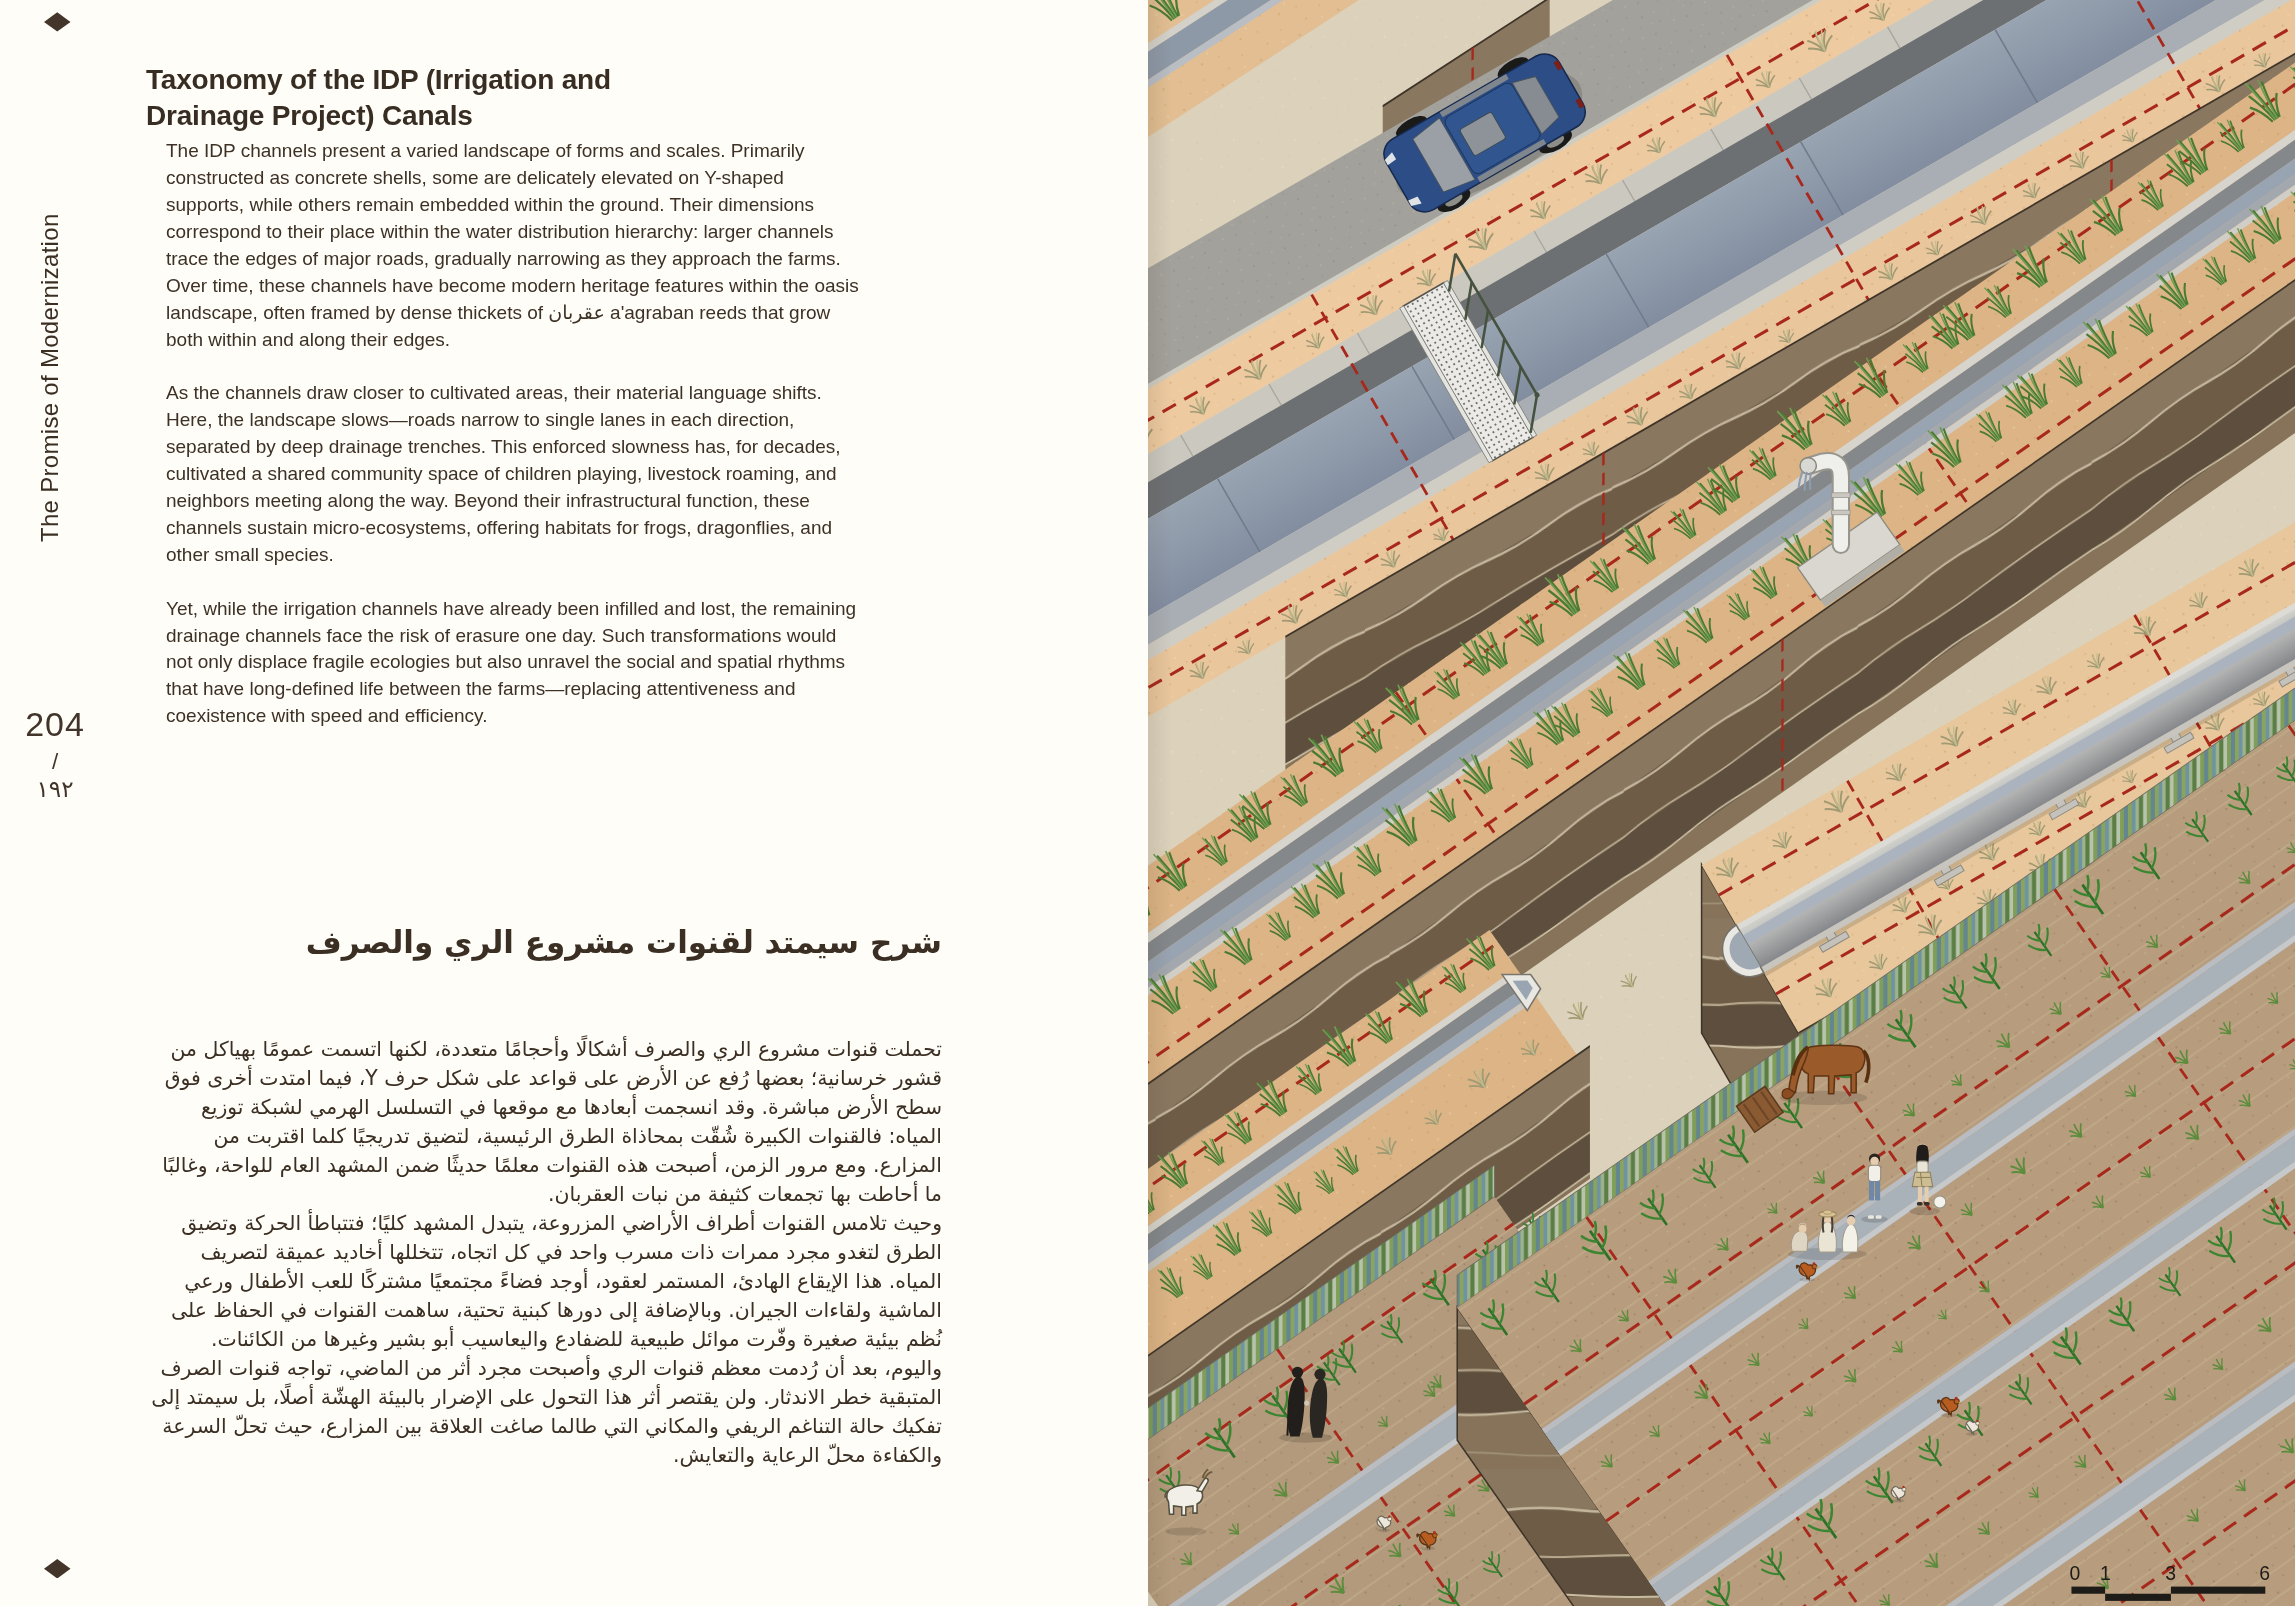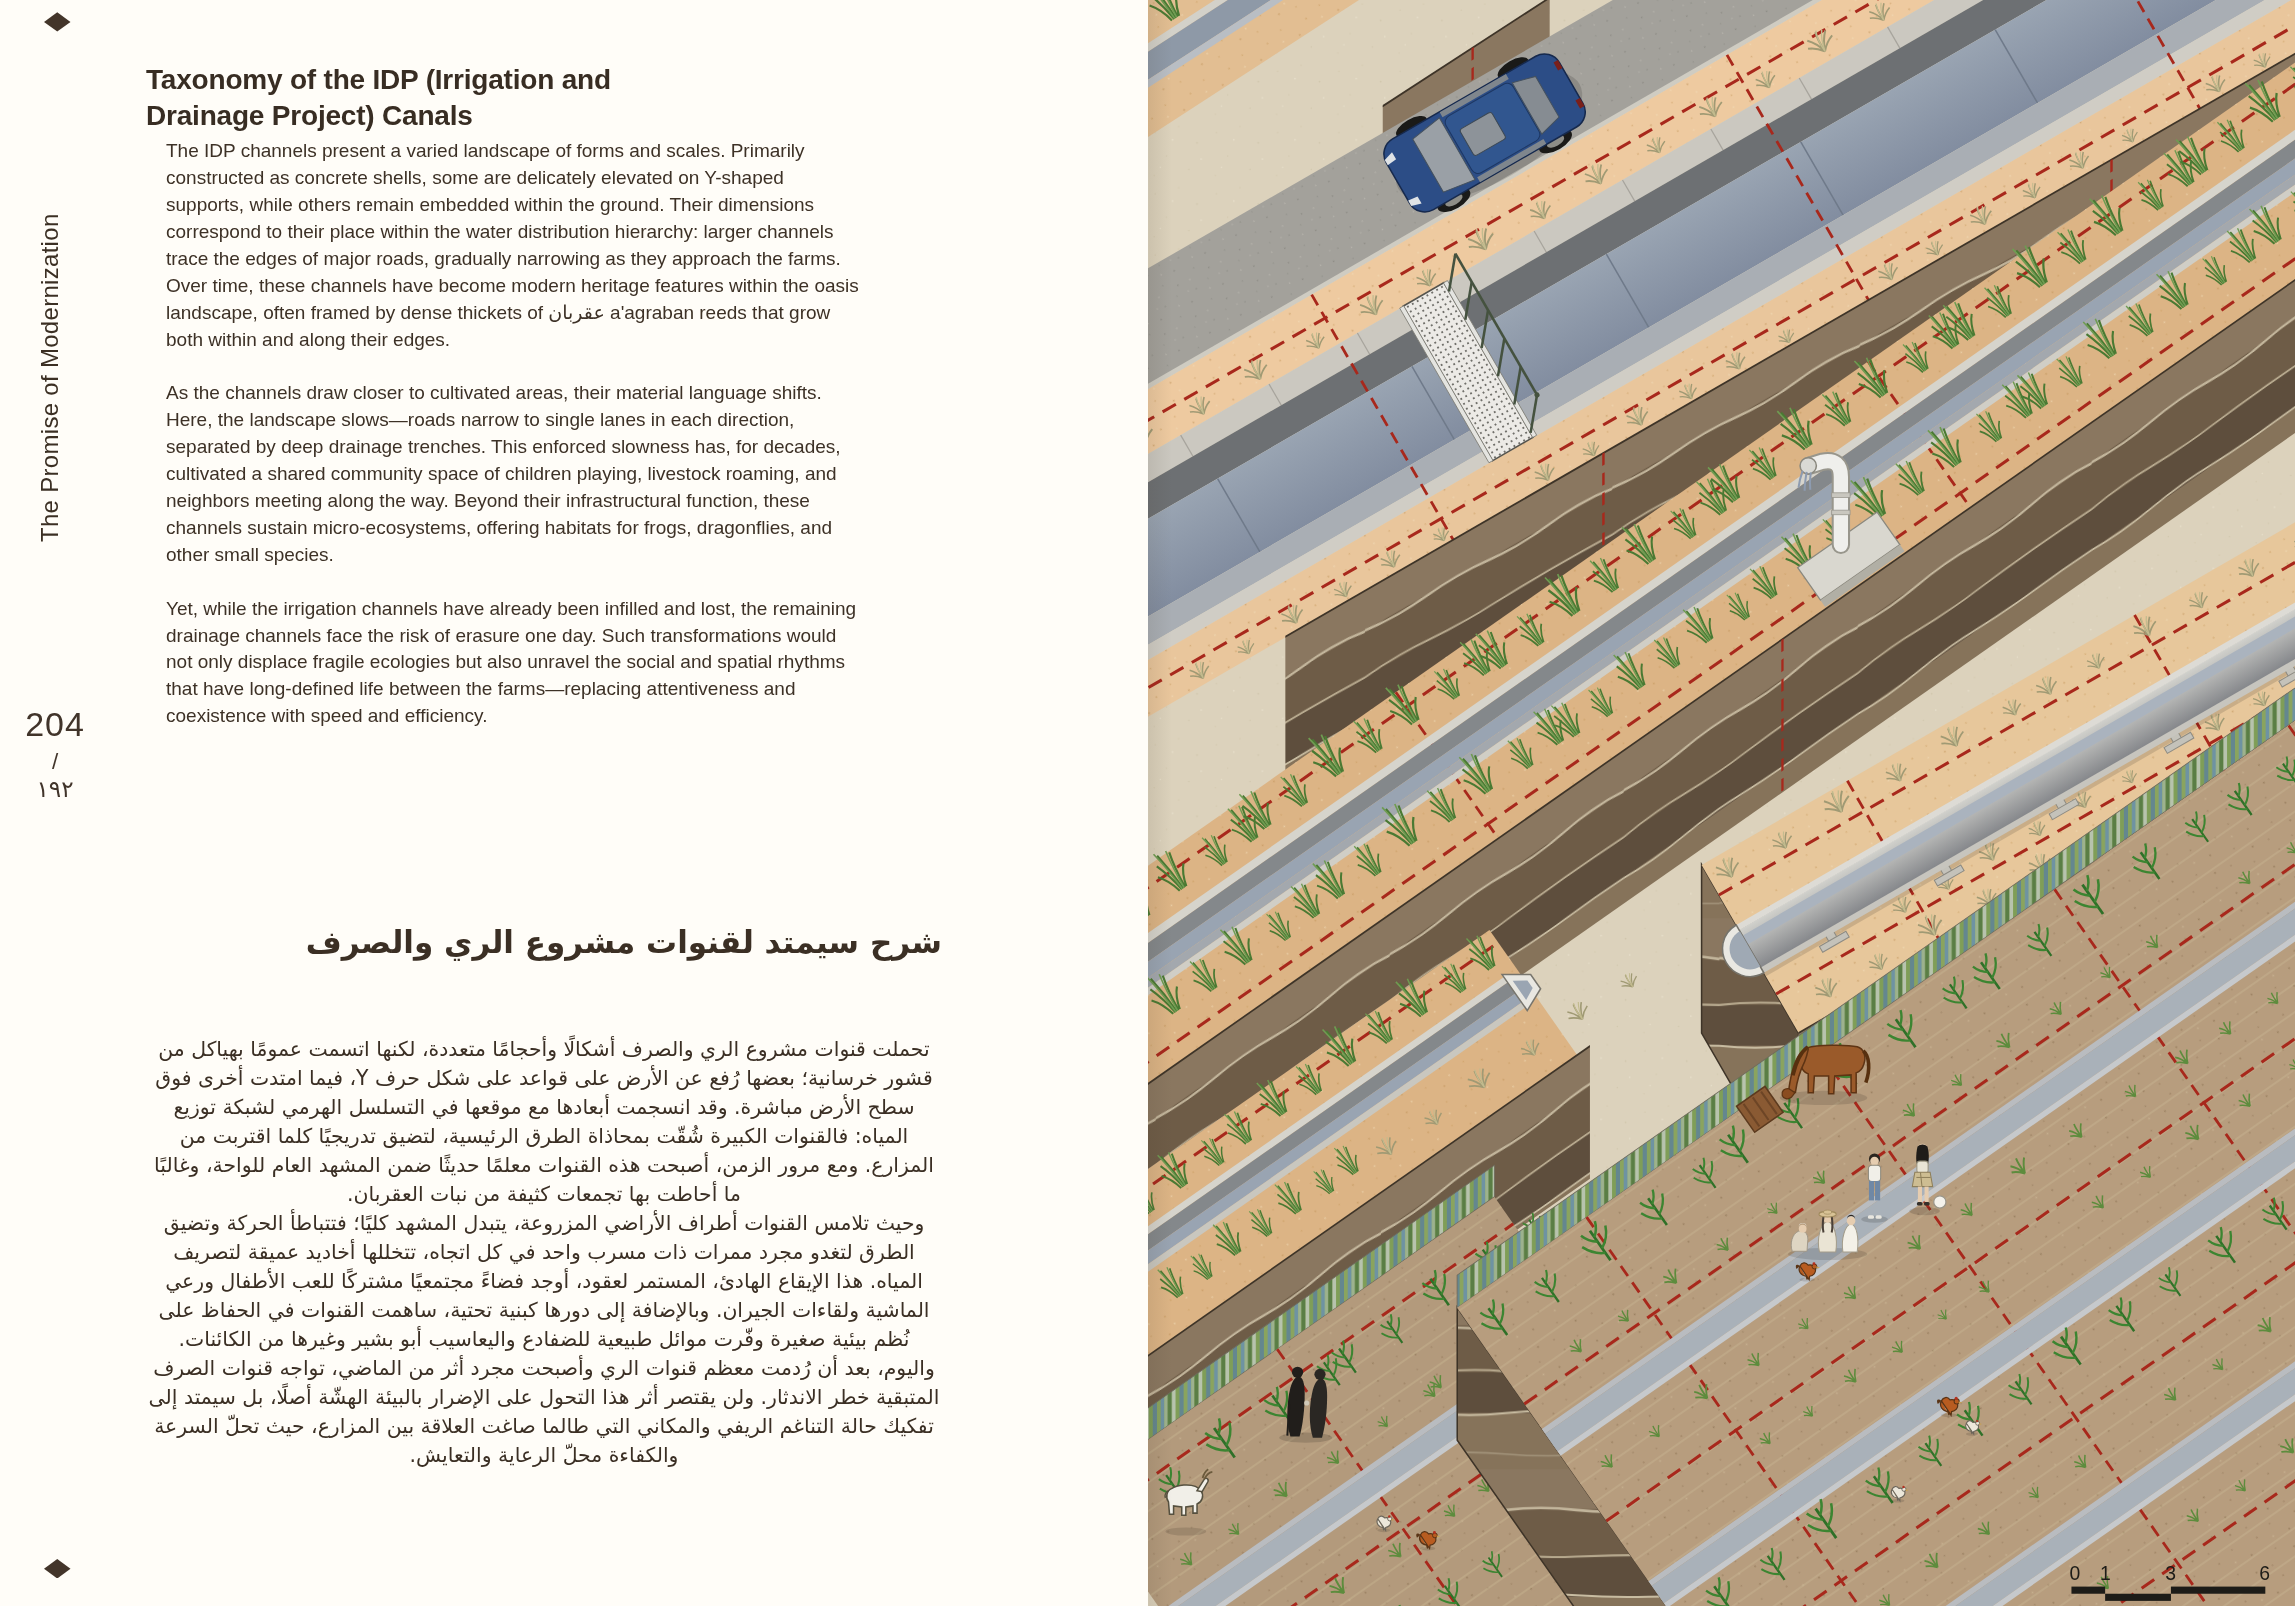--- a/index.html
+++ b/index.html
@@ -16,21 +16,21 @@
   .pagenum .latin{font-size:34px;font-weight:500;letter-spacing:1px;}
   .pagenum .slash{font-size:22.4px;margin:5.1px 0 1px 0;}
   .pagenum .arabicnum{font-size:23px;font-family:"DejaVu Sans","Liberation Sans",sans-serif;}
   .title{position:absolute;left:146px;top:43px;width:536px;font-size:28px;line-height:1.28;
          font-weight:600;letter-spacing:-0.2px;color:#382d23;}
   .body-en{position:absolute;left:146px;top:138px;width:696px;font-size:19px;line-height:1.42;color:#3d3126;margin-left:20px;}
   .body-en p{margin:0 0 26.5px 0;}
   .arabic-block{position:absolute;left:146px;top:924px;width:796px;direction:rtl;text-align:right;
          font-family:"DejaVu Sans","Liberation Sans",sans-serif;color:#3b2f24;}
   .arabic-heading{font-size:31px;font-weight:700;margin:0 0 75px 0;}
-  .arabic-block p{font-size:20.4px;line-height:1.42;margin:0;text-align:center;}
+  .arabic-block p{font-size:20.4px;line-height:1.42;margin:0;}
   .arabic-block p.gap{}
   .gutter{position:absolute;left:0;top:0;width:23.5px;height:1607px;
           background:linear-gradient(to right,rgba(60,50,35,.10),rgba(60,50,35,0));}
   svg text{font-family:"Liberation Sans",sans-serif;}
 </style>
 </head>
 <body>
 
 <div class="spread">
 

